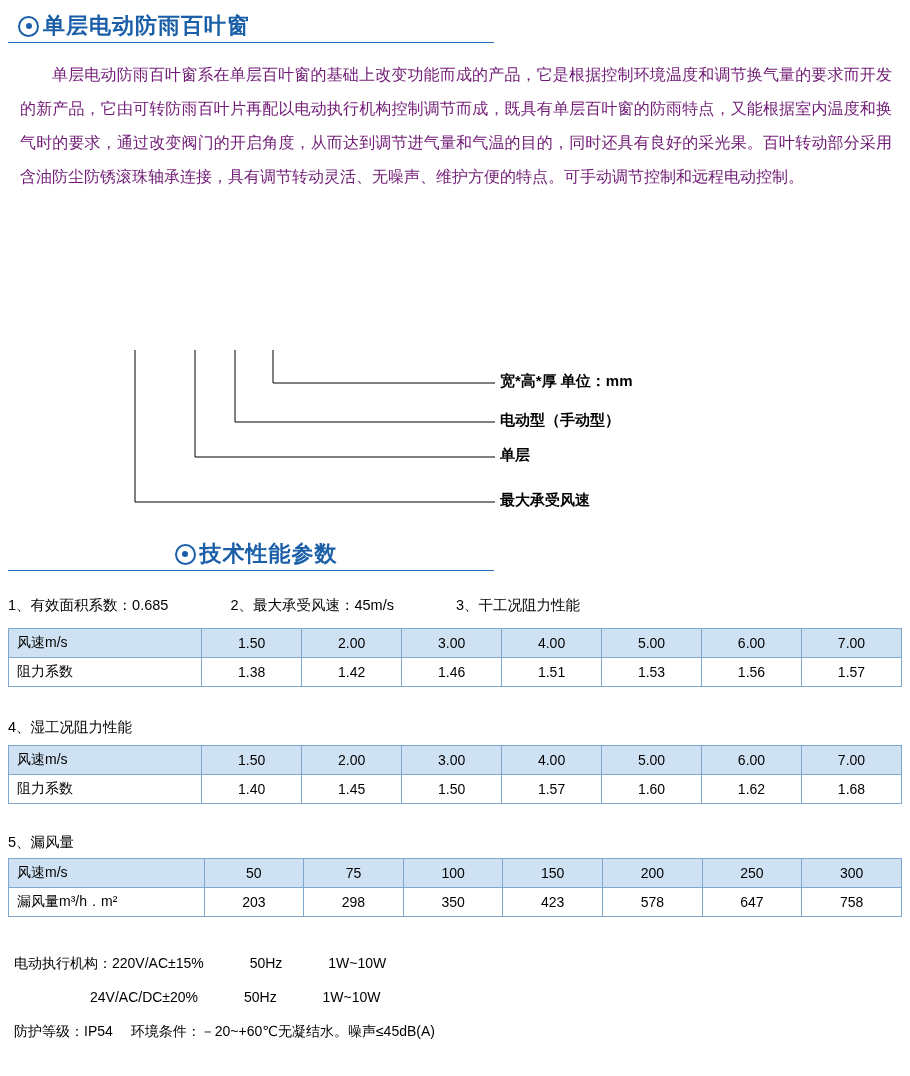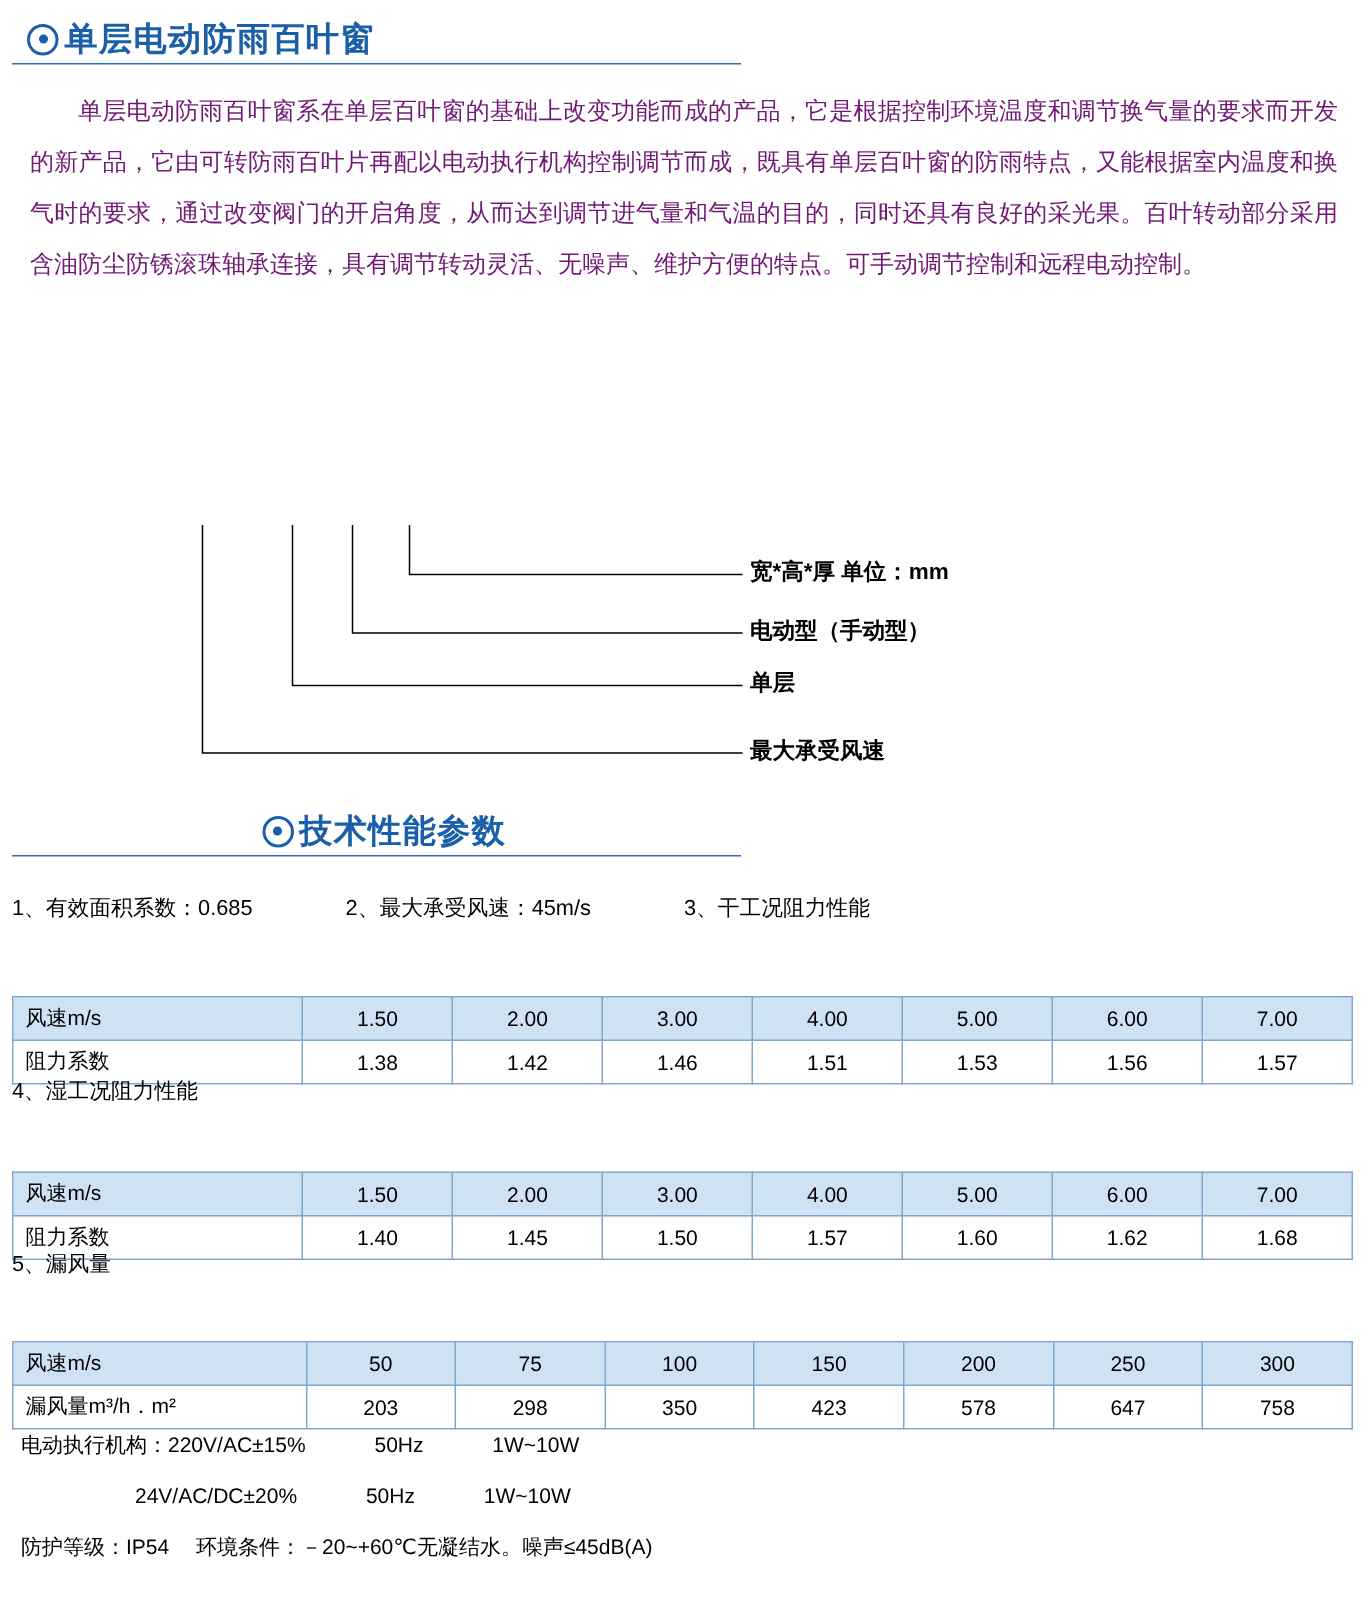--- a/index.html
+++ b/index.html
@@ -116,21 +116,20 @@
   #p-line1 .seg2 { margin-left: 58px; }
   #p-line1 .seg3 { margin-left: 58px; }
 
   #p-line4 { left: 8px; top: 718px; font-size: 14.5px; }
   #p-line5 { left: 8px; top: 833px; font-size: 14.5px; }
 
   table.tbl {
     position: absolute;
     border-collapse: collapse;
     font-size: 14px;
-    margin-top: 36px;
   }
   table.tbl td {
     border: 1px solid #7fa8cf;
     height: 28px;
     text-align: center;
     vertical-align: middle;
     padding: 0 4px;
   }
   table.tbl tr.head td {
     background: #cfe2f3;

